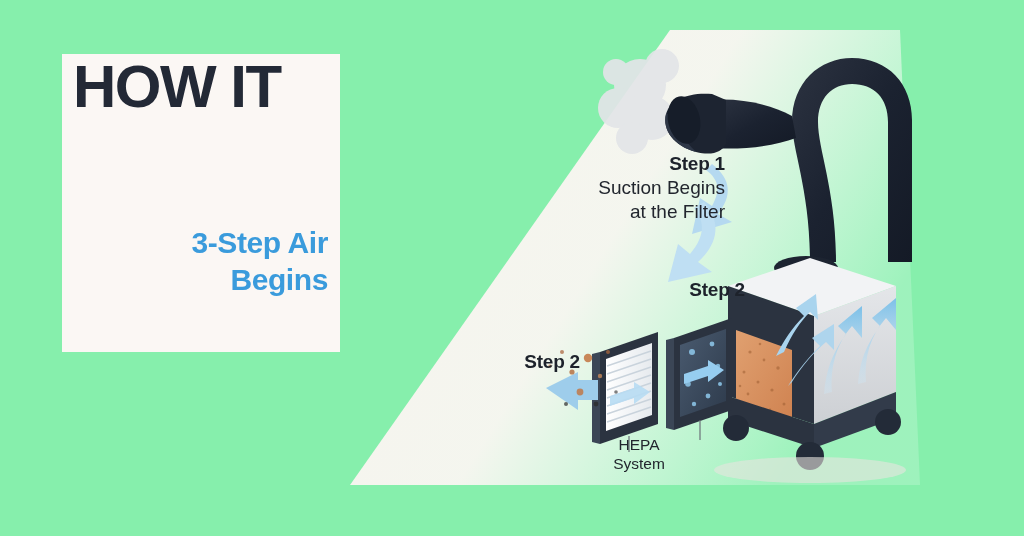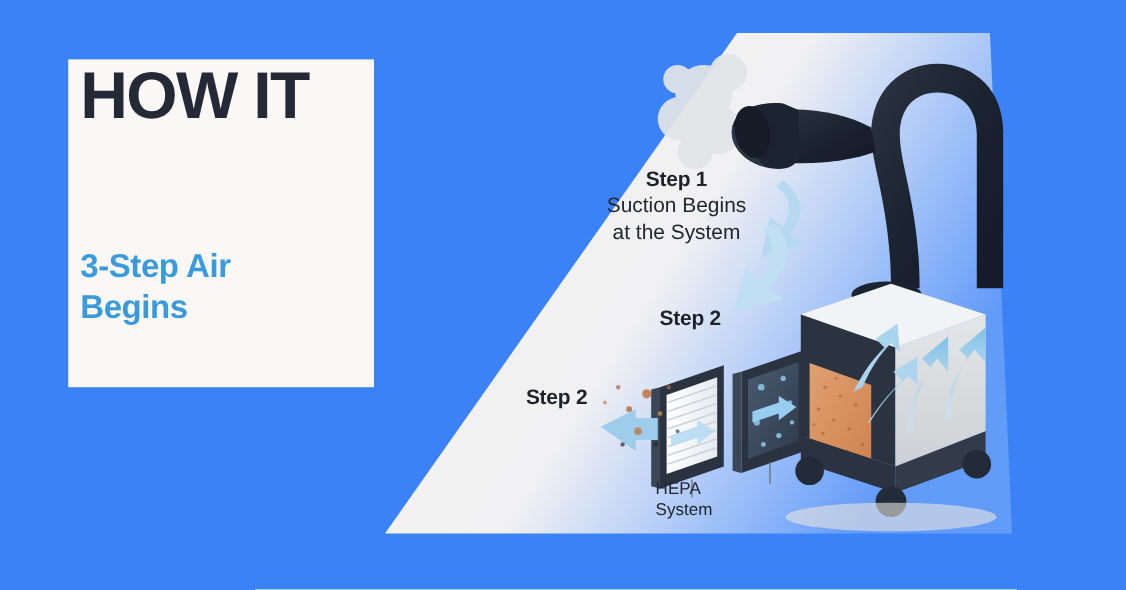--- a/index.html
+++ b/index.html
@@ -4,21 +4,21 @@
 <style>
   html, body {
     margin: 0;
     padding: 0;
     background: #ffffff;
   }
   #stage {
     position: relative;
     width: 1024px;
     height: 536px;
-    background: #3b82f6;
+    background: #86efac;
     overflow: hidden;
     font-family: "Liberation Sans", sans-serif;
   }
 
   
   #title-panel {
     position: absolute;
     left: 62px;
     top: 54px;
     width: 278px;
@@ -41,36 +41,36 @@
     position: absolute;
     left: 11px;
     top: 170px;
     width: 255px;
     color: #3a9bdc;
     font-weight: 700;
     font-size: 30px;
     line-height: 1.24;
     letter-spacing: -0.4px;
   }
-  #subhead .sh-line { display: block; }
+  #subhead .sh-line { display: block; text-align: right; }
 
   
   #scene {
     position: absolute;
     left: 340px;
     top: 0px;
     width: 684px;
     height: 536px;
   }
   #scene svg { display: block; }
 
   
   .callout {
     position: absolute;
-    text-align: center;
+    text-align: right;
     color: #22262e;
   }
   .callout .step-title {
     display: block;
     font-weight: 700;
     font-size: 19px;
     line-height: 1.25;
     letter-spacing: -0.2px;
     color: #1d222b;
   }
@@ -80,20 +80,21 @@
     font-size: 19px;
     line-height: 1.3;
     color: #22262e;
   }
   #callout-step1 { left: 505px; top: 152px; width: 220px; }
   #callout-step2 { left: 510px; top: 278px; width: 235px; }
   #callout-prefilter { left: 432px; top: 350px; width: 148px; }
 
   .filter-label {
     position: absolute;
+    text-align: center;
     color: #22262e;
     font-size: 15.5px;
     line-height: 1.22;
     font-weight: 400;
   }
   .filter-label span { display: block; }
   #label-hepa { left: 596px; top: 436px; width: 86px; }
   #label-carbon { left: 660px; top: 436px; width: 150px; }
 </style>
 </head>
@@ -301,21 +302,21 @@
         <line x1="289" y1="436" x2="289" y2="452"></line>
         <line x1="360" y1="420" x2="360" y2="440"></line>
       </g>
 
     </svg>
   </div>
 
   <div class="callout" id="callout-step1">
     <span class="step-title">Step 1</span>
     <span class="step-sub">Suction Begins</span>
-    <span class="step-sub">at the System</span>
+    <span class="step-sub">at the Filter</span>
   </div>
 
   <div class="callout" id="callout-step2">
     <span class="step-title">Step 2</span>
   </div>
 
   <div class="callout" id="callout-prefilter">
     <span class="step-title">Step 2</span>
   </div>
 

